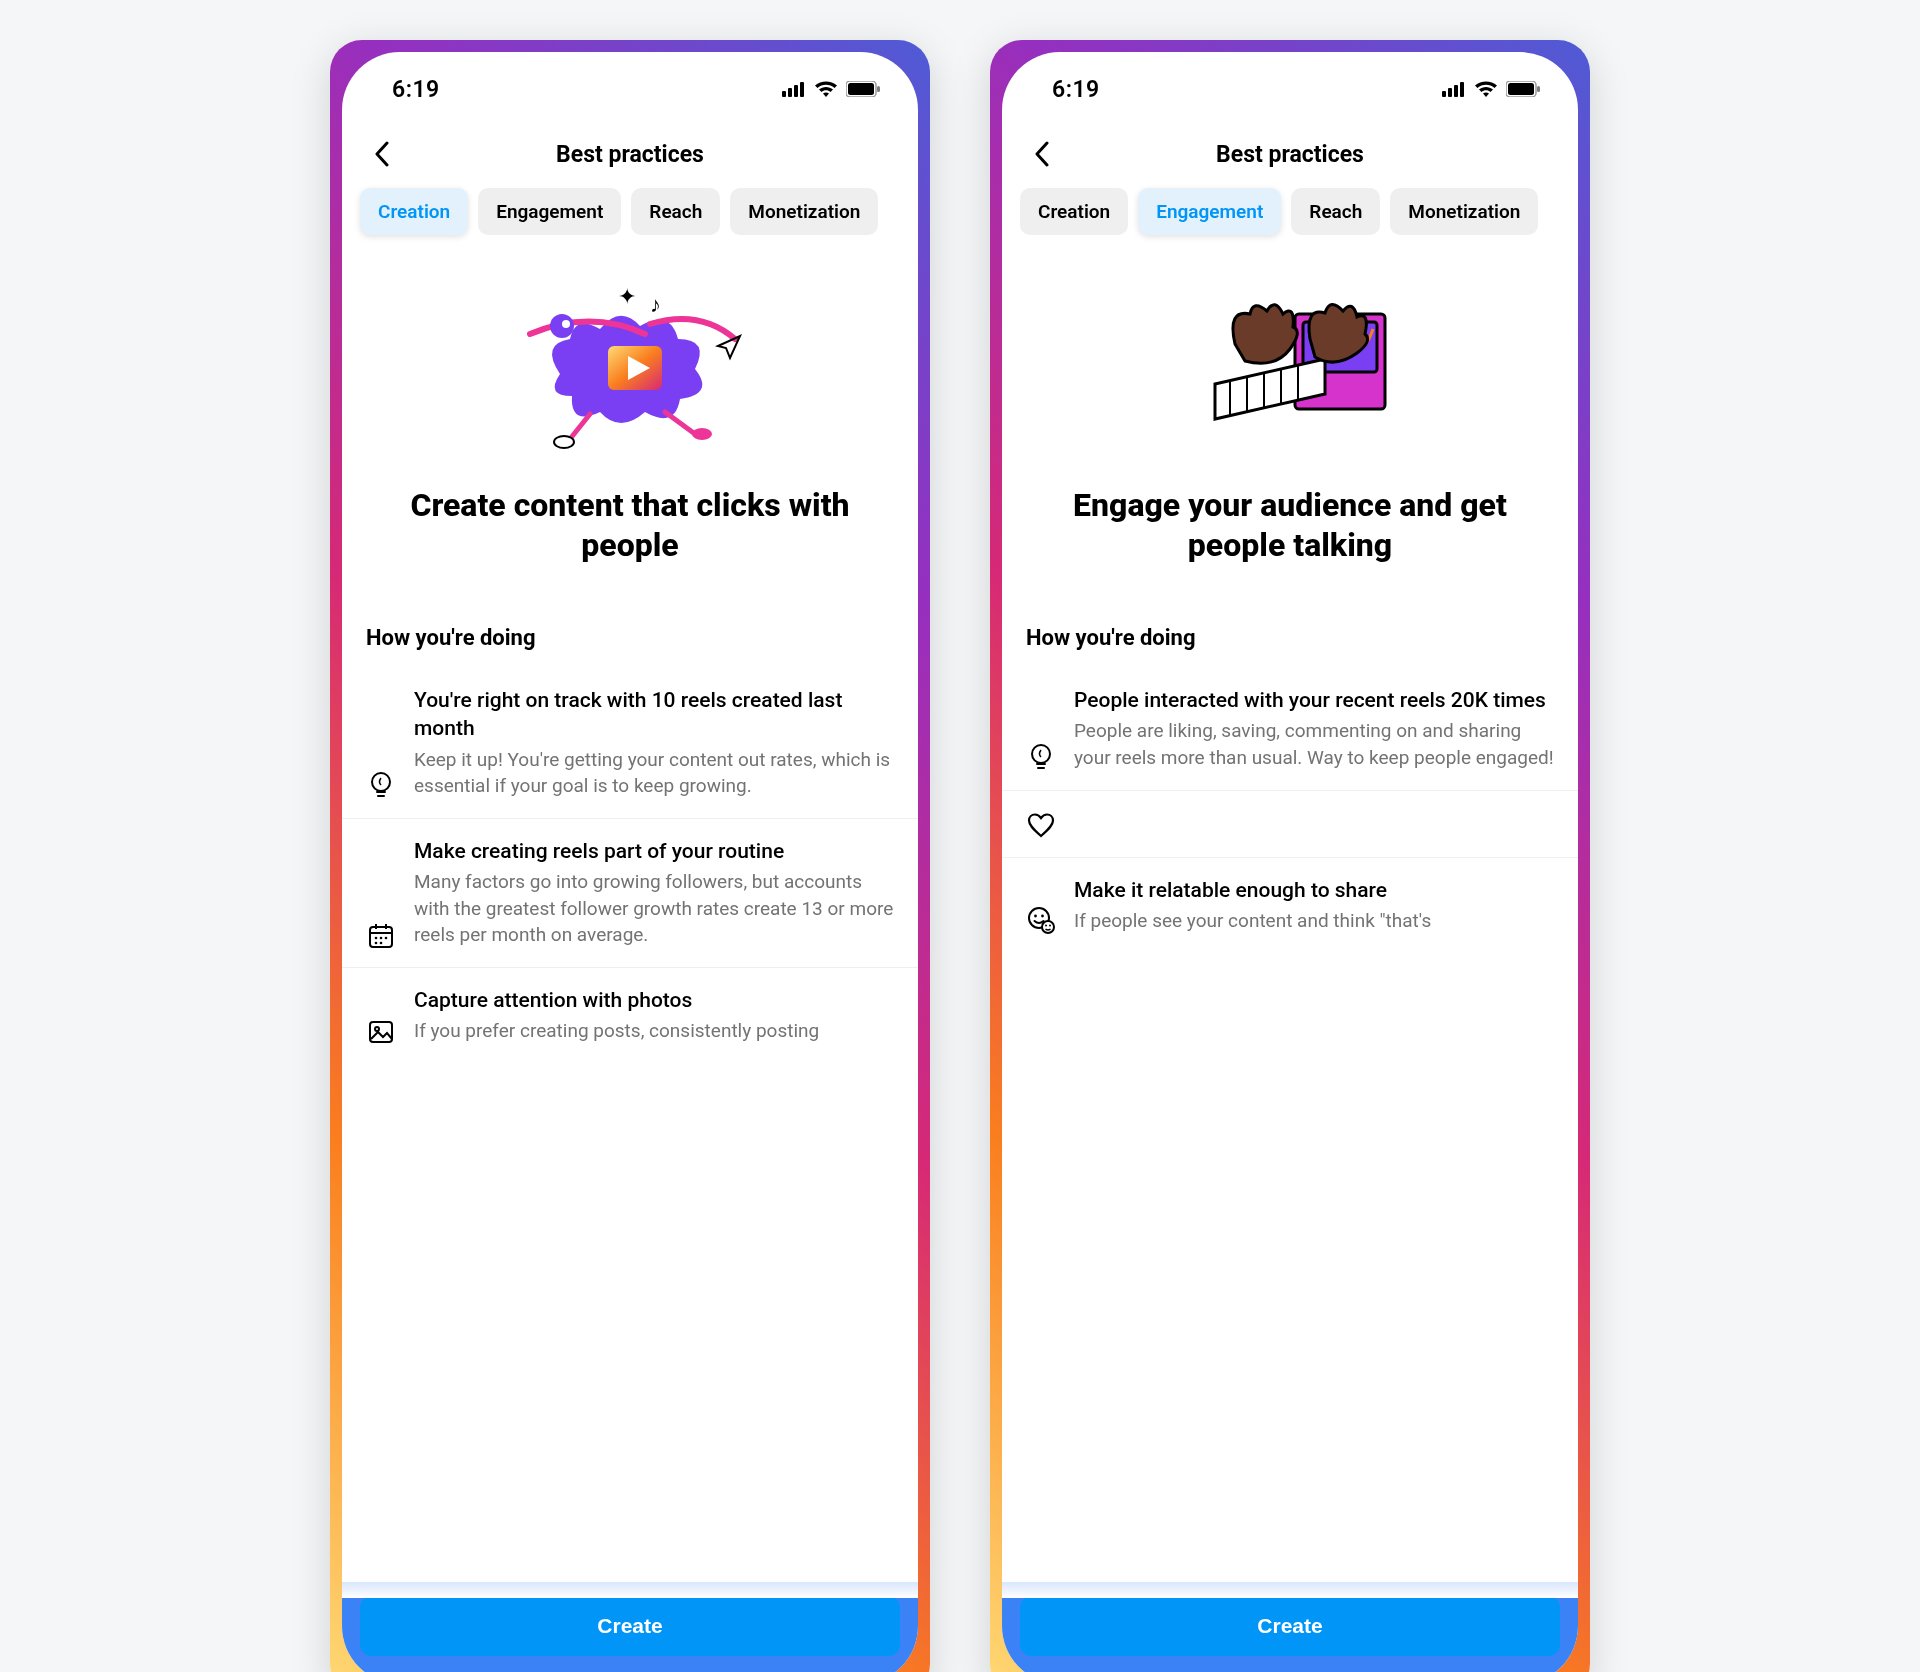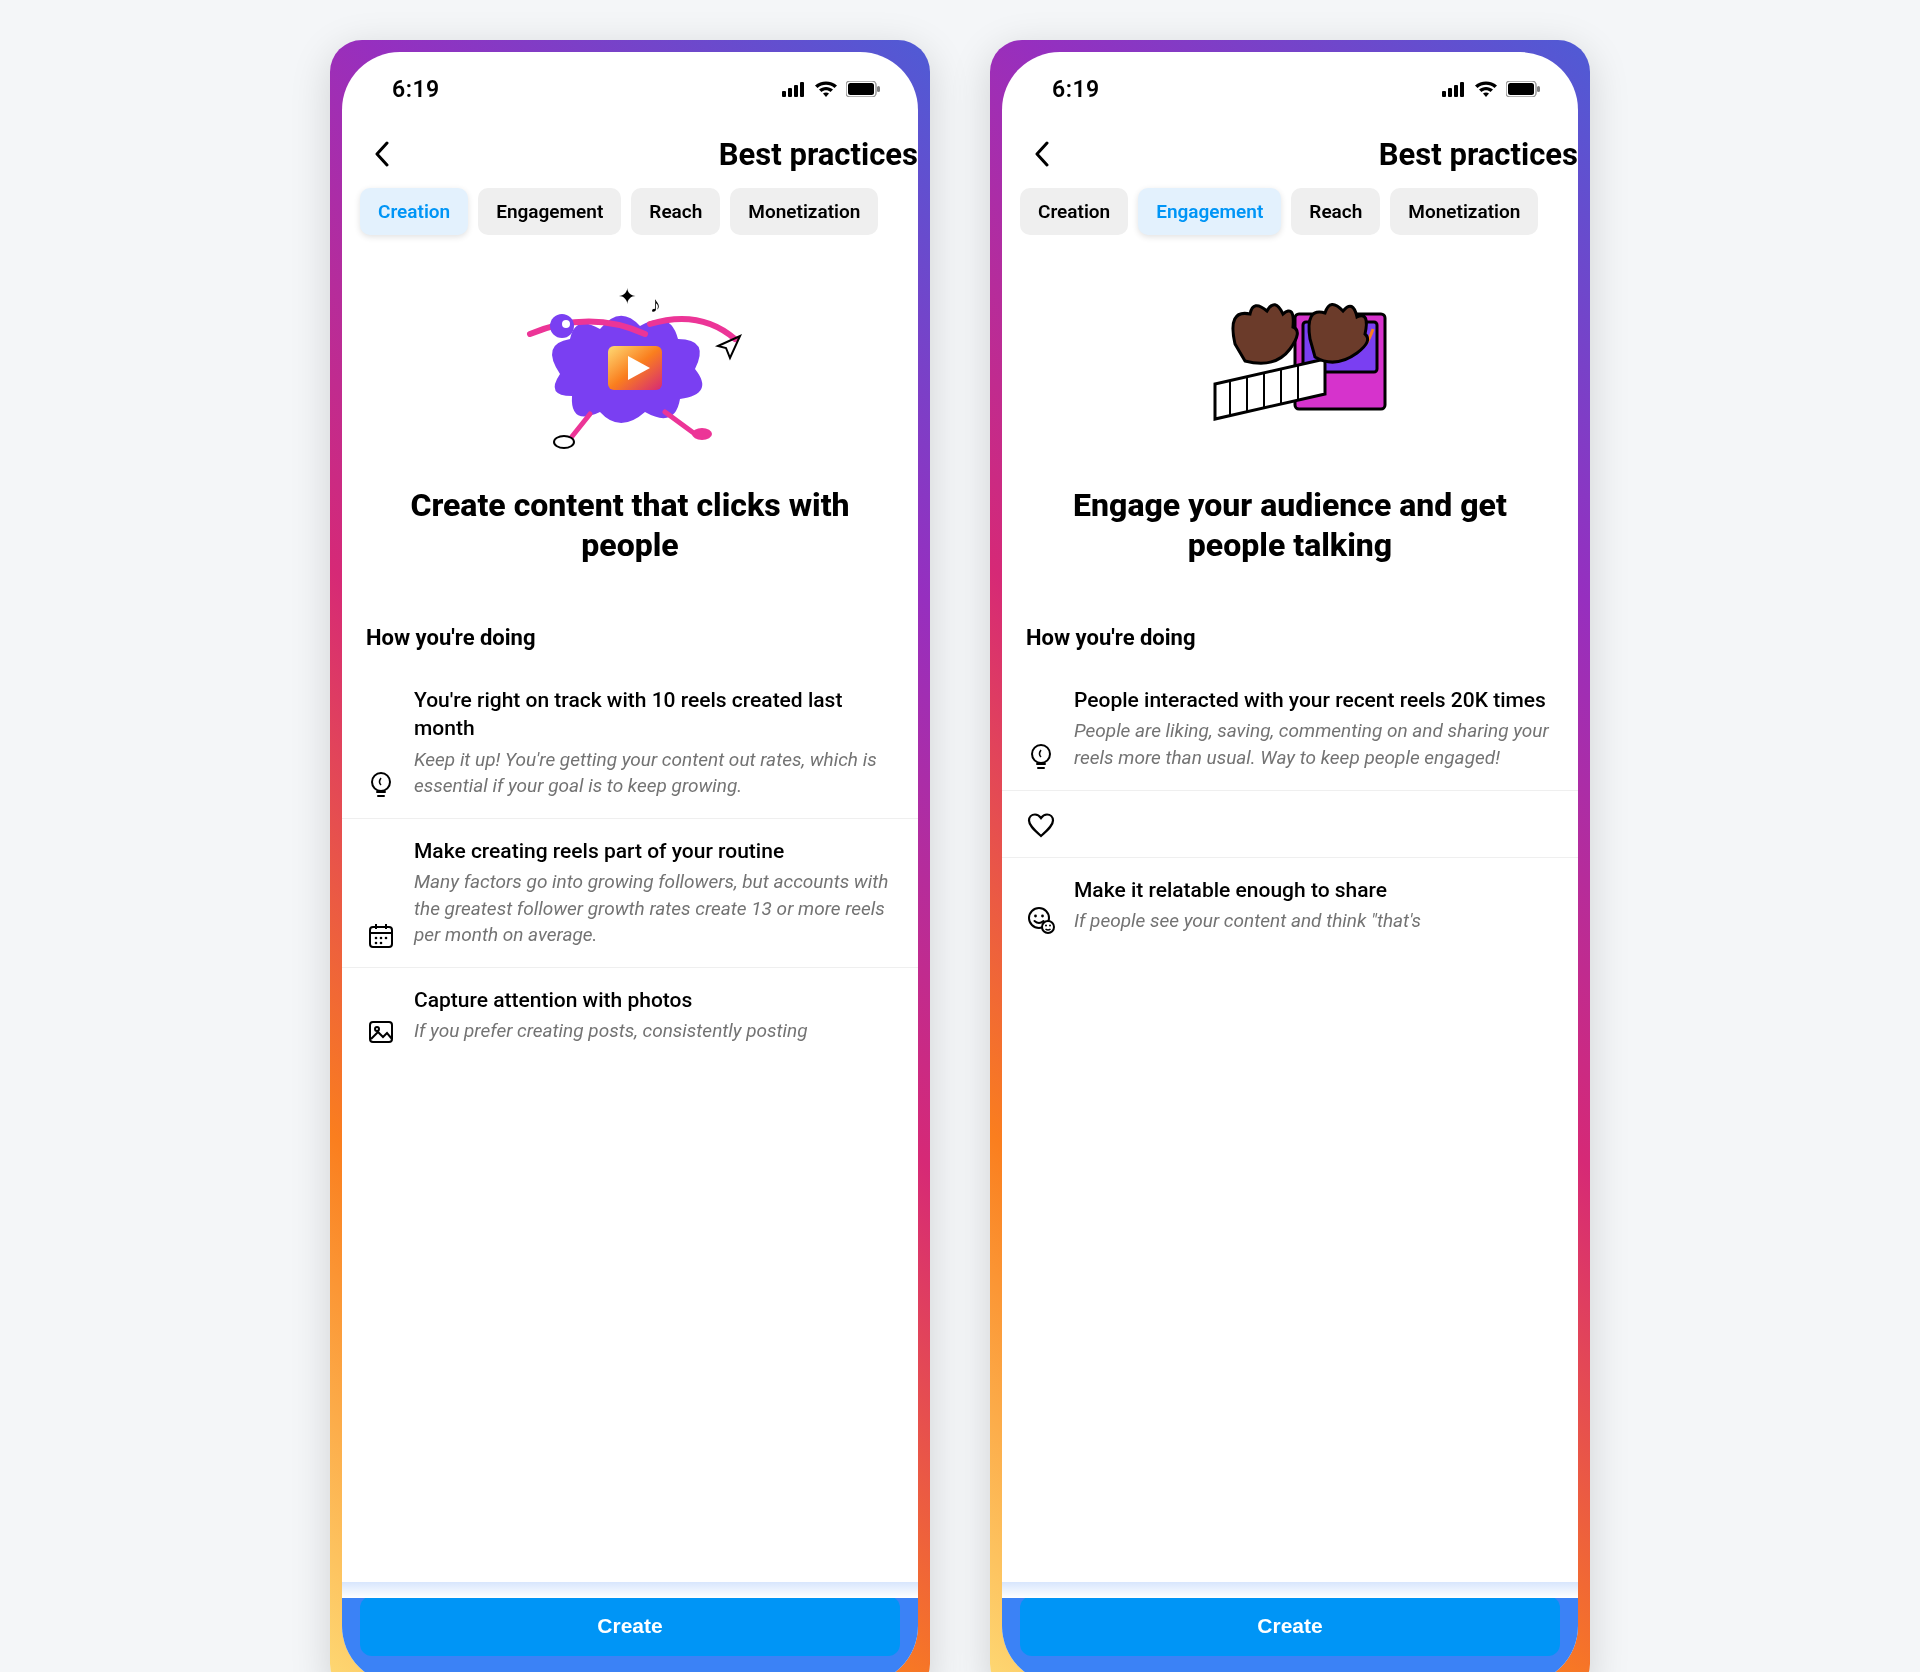--- a/index.html
+++ b/index.html
@@ -61,22 +61,22 @@
     position: relative;
   }
   .nav-back {
     width: 32px; height: 32px;
     display: flex; align-items: center; justify-content: center;
     cursor: pointer;
   }
   .nav-title {
     position:absolute;
     left:0; right:0;
-    text-align:right;
-    font-size: 31px;
+    text-align:center;
+    font-size: 23px;
     font-weight: 700;
     pointer-events:none;
   }
   
   .tabs {
     display: flex;
     gap: 10px;
     padding: 0 18px 14px 18px;
   }
   .tab {
@@ -139,21 +139,20 @@
     font-size: 21px;
     font-weight: 500;
     color:#000;
     line-height:1.35;
     margin-bottom: 4px;
   }
   .tip-desc {
     font-size: 19px;
     color: #737373;
     line-height: 1.4;
-    font-style: italic;
   }
   
   .cta-wrap {
     padding: 14px 18px 28px 18px;
     background:#3b82f6;
   }
   .cta-btn {
     width: 100%;
     background: #0095f6;
     color: #fff;

